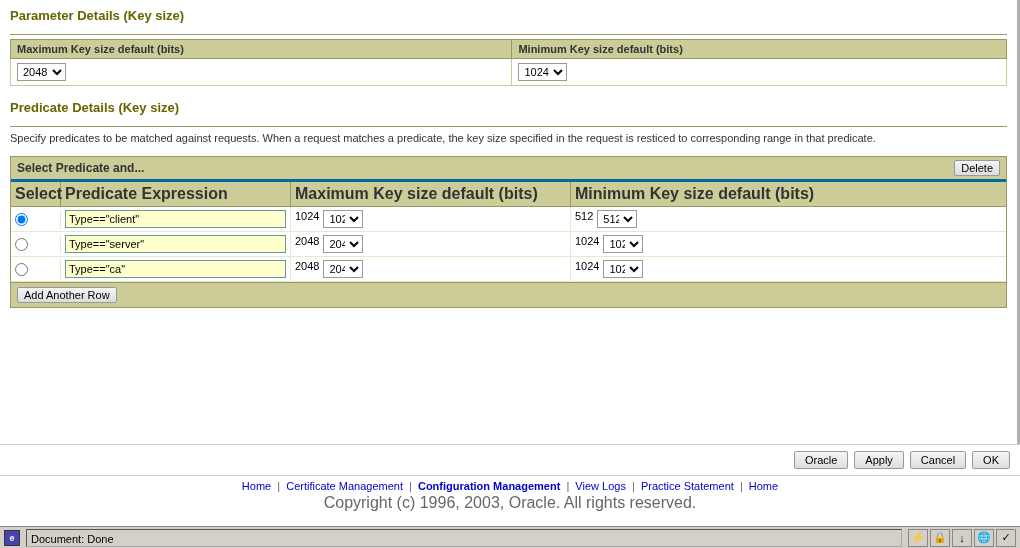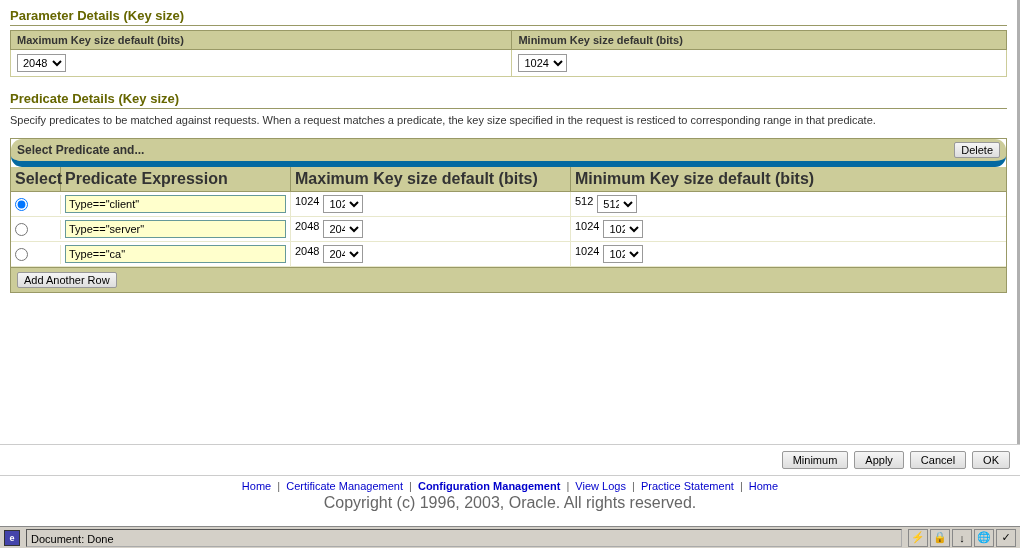--- a/index.html
+++ b/index.html
@@ -21,21 +21,21 @@
       padding: 8px 10px 4px 10px;
       border-right: 3px solid #b0b0b0;
     }
 
     
     .section-title {
       font-size: 13px;
       font-weight: bold;
       color: #666600;
       border-bottom: 1px solid #999966;
-      padding-bottom: 2px;
+      padding-bottom: 11px;
       margin-bottom: 4px;
     }
 
     .section-desc {
       font-size: 11px;
       color: #333;
       margin-bottom: 10px;
       line-height: 1.4;
     }
 
@@ -83,22 +83,21 @@
       border: 1px solid #999966;
       width: 100%;
     }
 
     .predicate-header {
       background: #cccc99;
       display: flex;
       justify-content: space-between;
       align-items: center;
       padding: 3px 6px;
-      border-bottom: 6px solid #0369a1;
-      border-radius: 11px;
+      border-bottom: 3px solid #0369a1;
     }
 
     .predicate-header-title {
       font-weight: bold;
       font-size: 12px;
       color: #333;
     }
 
     .predicate-col-headers {
       display: grid;
@@ -434,21 +433,21 @@
       </div>
 
       <div class="add-row-section">
         <button class="btn btn-small">Add Another Row</button>
       </div>
     </div>
   </div>
 </div>
 
 <div class="action-bar">
-  <button class="btn">Minimum</button>
+  <button class="btn">Oracle</button>
   <button class="btn">Apply</button>
   <button class="btn">Cancel</button>
   <button class="btn">OK</button>
 </div>
 
 <div class="footer-nav">
   <a href="#">Home</a>
   <span class="footer-sep">|</span>
   <a href="#">Certificate Management</a>
   <span class="footer-sep">|</span>

